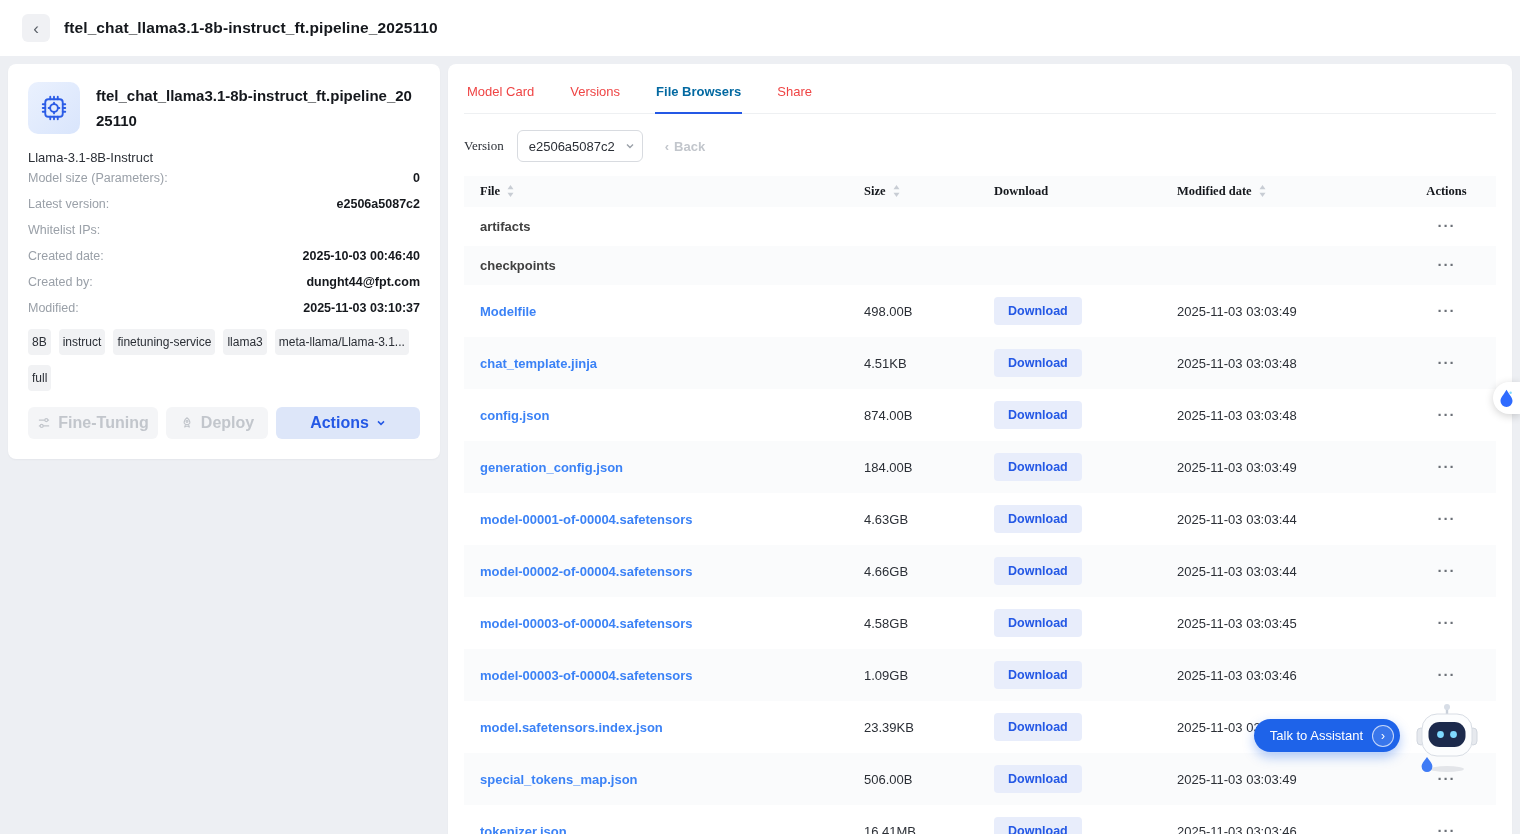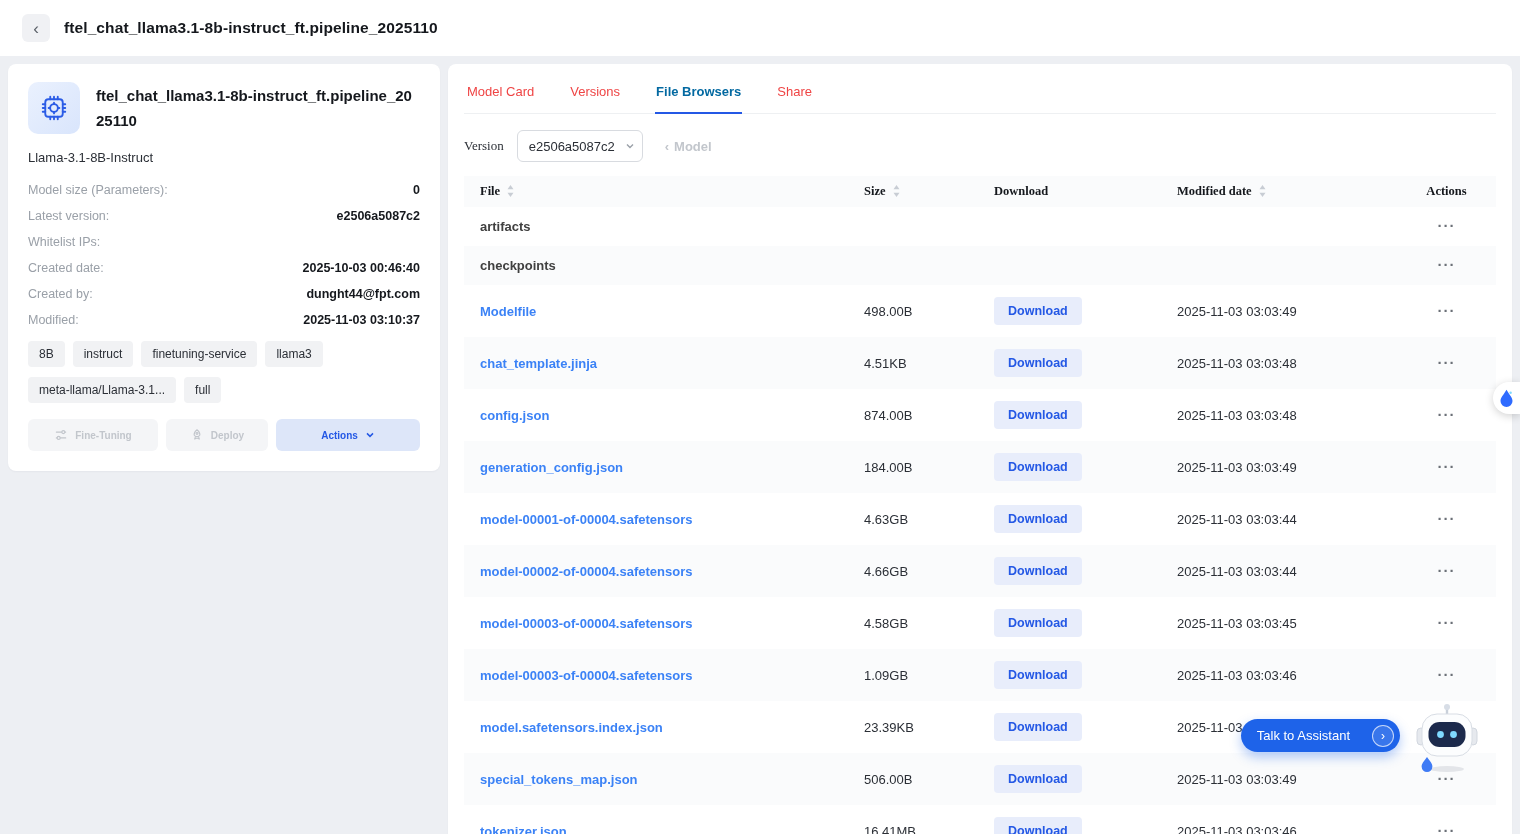--- a/index.html
+++ b/index.html
@@ -22,28 +22,28 @@
   .layout { display:flex; gap:8px; padding:8px; align-items:flex-start; }
   .card { background:#fff; border-radius:8px; box-shadow:0 1px 2px rgba(20,30,60,.04); }
 
   
   .left-card { width:432px; padding:18px 20px 20px; flex:none; }
   .model-head { display:flex; gap:16px; align-items:flex-start; }
   .model-icon { width:52px; height:52px; border-radius:10px; flex:none;
     background:linear-gradient(135deg,#eaf1fe,#d9e5fc); display:flex; align-items:center; justify-content:center; }
   .model-title { font-size:15px; font-weight:700; line-height:1.65; color:#15181d; word-break:break-all; padding-top:2px; }
   .model-subtitle { margin-top:16px; font-size:13px; color:#2b2f36; }
-  .fields { margin-top:12px; }
+  .fields { }
   .field-row { display:flex; justify-content:space-between; align-items:center; padding:6px 0; }
   .field-label { font-size:12.5px; color:#9aa0a8; }
   .field-value { font-size:12.5px; font-weight:700; color:#15181d; }
   .tags { margin-top:8px; display:flex; flex-wrap:wrap; gap:10px 8px; }
-  .tag { background:#f1f2f4; border-radius:4px; padding:6px 11px; font-size:12px; color:#2b2f36; }
+  .tag { background:#f1f2f4; border-radius:4px; padding:6px 4px; font-size:12px; color:#2b2f36; }
   .btn-row { margin-top:16px; display:flex; gap:8px; }
-  .btn { height:32px; border:none; border-radius:6px; font-size:10px; font-family:inherit;
+  .btn { height:32px; border:none; border-radius:6px; font-size:16px; font-family:inherit;
     display:flex; align-items:center; justify-content:center; gap:7px; cursor:pointer; }
   .btn.disabled { background:#f4f5f7; color:#c2c6cc; cursor:not-allowed; font-weight:600; }
   .btn-finetune { width:130px; }
   .btn-deploy { width:102px; }
   .btn-actions { flex:1; background:#dde6f9; color:#2458e5; font-weight:700; }
 
   
   .main-card { flex:1; padding:0 16px 14px; position:relative; }
   .tabs { display:flex; gap:34px; padding:18px 2px 0; border-bottom:1px solid #eef0f2; }
   .tab { font-size:13px; color:#ef4444; padding:2px 1px 14px; cursor:pointer; position:relative; white-space:nowrap; }
@@ -69,21 +69,21 @@
   td.center { text-align:center; }
   .folder-link { color:#404040; font-weight:700; text-decoration:none; cursor:pointer; }
   .file-name { font-weight:700; color:#3b82f6; }
   .dl-btn { background:#e8edfb; color:#2458e5; font-weight:700; font-size:12.5px; border:none; border-radius:4px;
     padding:7px 14px; cursor:pointer; font-family:inherit; }
   .ellipsis-btn { border:none; background:none; color:#6b7077; font-weight:700; font-size:15px; letter-spacing:1px;
     cursor:pointer; line-height:0.5; font-family:inherit; }
 
   
   .assistant-pill { position:absolute; right:120px; bottom:82px; height:33px; background:#1e63e9; color:#fff;
-    border:none; border-radius:17px; display:flex; align-items:center; gap:22px; padding:0 6px 0 16px;
+    border:none; border-radius:17px; display:flex; align-items:center; gap:9px; padding:0 6px 0 16px;
     font-size:13px; font-family:inherit; cursor:pointer; box-shadow:0 5px 12px rgba(30,99,233,.35); z-index:20; }
   .assistant-pill .go { width:22px; height:22px; border-radius:50%; background:rgba(255,255,255,.12);
     border:1px solid rgba(255,255,255,.7); display:flex; align-items:center; justify-content:center; font-size:12px; }
   .robot { position:absolute; right:40px; bottom:60px; width:66px; height:74px; cursor:pointer; z-index:21; }
   .edge-widget { position:absolute; right:0; top:382px; width:27px; height:32px; background:#fff;
     border-radius:16px 0 0 16px; box-shadow:0 2px 8px rgba(0,0,0,.18); display:flex; align-items:center;
     justify-content:center; cursor:pointer; z-index:20; }
 </style>
 </head>
 <body>
@@ -192,21 +192,21 @@
       <div class="select">
         <span>e2506a5087c2</span>
         <span class="chev-down">
           <svg width="10" height="10" viewBox="0 0 10 10" fill="none" stroke="currentColor" stroke-width="1.4">
               <path d="M2 3.4l3 3 3-3"></path>
             </svg>
         </span>
       </div>
       <button class="back-link">
         <span>‹</span>
-        <span>Model</span>
+        <span>Back</span>
       </button>
     </div>
 
     <table>
       <colgroup>
         <col style="width:384px">
           <col style="width:130px">
           <col style="width:183px">
           <col style="width:236px">
           <col style="width:99px">

